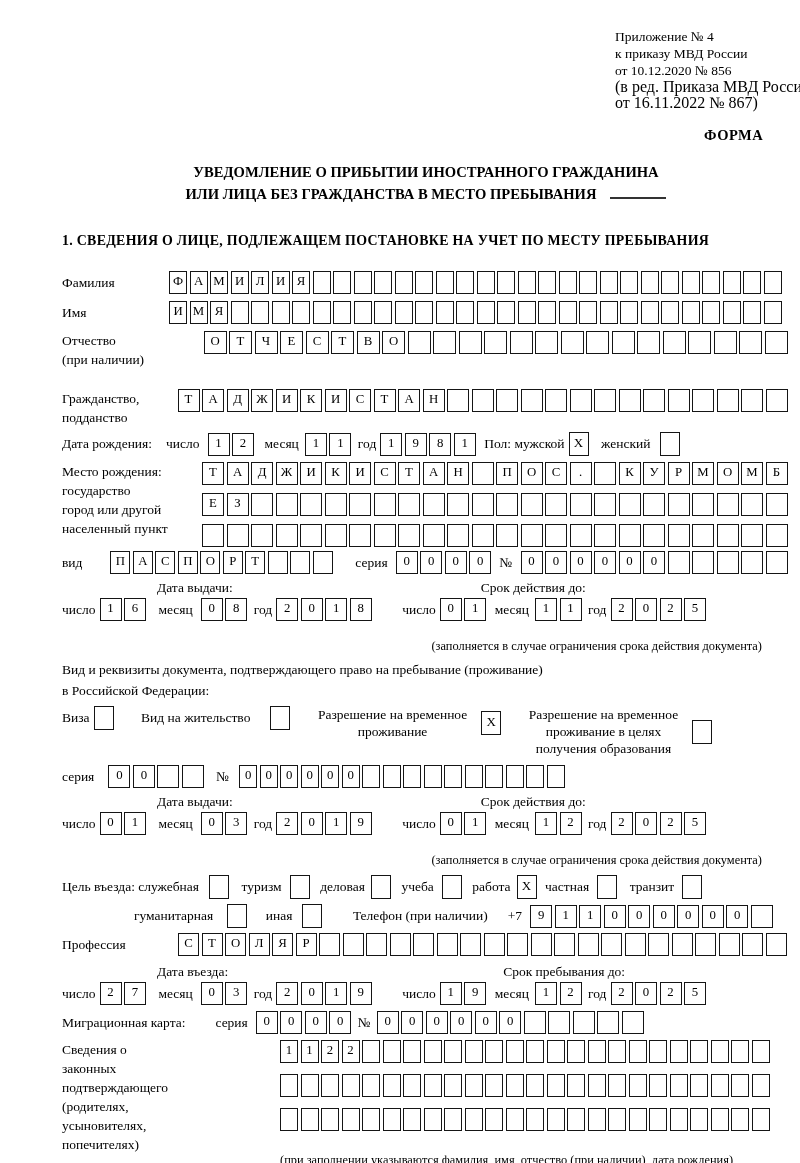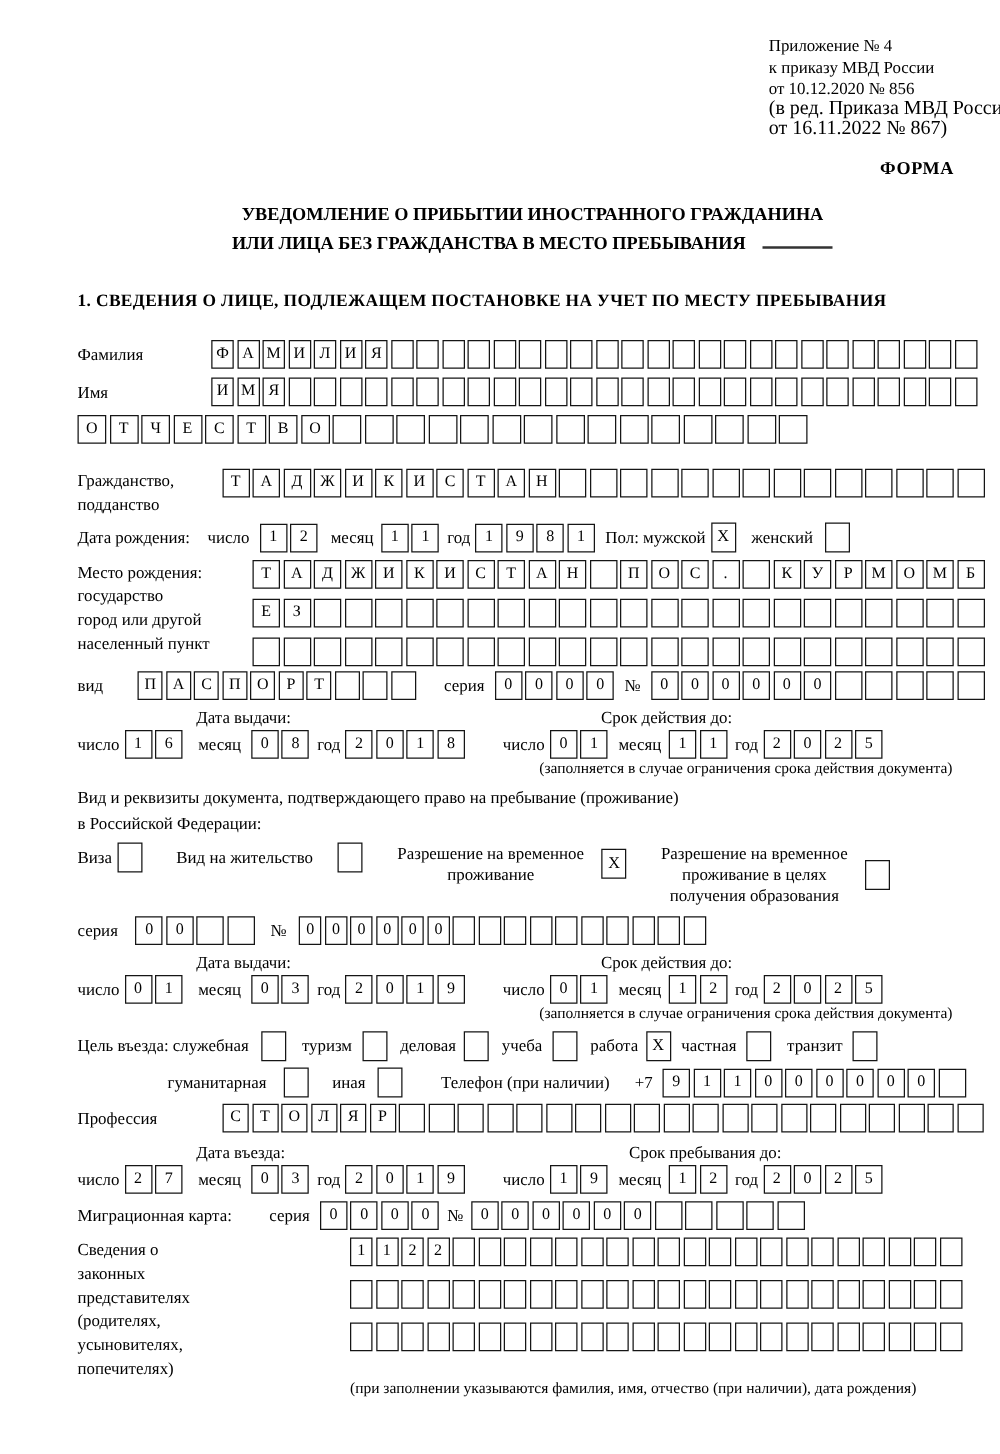--- a/index.html
+++ b/index.html
@@ -25,21 +25,21 @@
   .cb .cbox{width:20px;height:24px;font-size:13px;line-height:20px;}
   .w107{display:inline-block;width:107px;}
   .w120{display:inline-block;width:120px;}
   .w145{display:inline-block;width:145px;}
   .w116{display:inline-block;width:116px;}
   .ml4{margin-left:4px}.ml6{margin-left:6px}.ml8{margin-left:8px}.ml10{margin-left:10px}
   .ml14{margin-left:14px}.ml16{margin-left:16px}.ml20{margin-left:20px}.ml28{margin-left:28px}
   .ml30{margin-left:30px}.ml25{margin-left:25px}
   .center-b{margin-top:8px;text-align:center;font-weight:bold;font-size:13.6px;}
   .dhead{display:flex;margin-top:6px;font-size:13.5px;}
-  .note{margin-top:0;text-align:right;padding-right:28px;font-size:12.4px;}
+  .note{margin-top:18px;text-align:right;padding-right:28px;font-size:12.4px;}
   .stack{display:inline-block;text-align:center;line-height:17px;vertical-align:top;}
   .grow{display:flex;flex-direction:column;}
   .brow{margin-top:8px;display:flex;}
   .brow:first-child{margin-top:0;}
   .gnote{margin-top:6px;padding-left:165px;font-size:12.4px;white-space:nowrap;}
   .pair{display:flex;align-items:center;}
 </style>
 </head>
 <body>
 
@@ -128,20 +128,24 @@
         <span class="cbox"></span>
         <span class="cbox"></span>
         <span class="cbox"></span>
         <span class="cbox"></span>
         <span class="cbox"></span>
         <span class="cbox"></span>
       </span>
   </div>
 
   <div class="row rowt">
+    <span class="w145 lblcol">
+      <div>Отчество</div>
+      <div>(при наличии)</div>
+    </span>
     <span class="boxes bw23">
         <span class="cbox">О</span>
         <span class="cbox">Т</span>
         <span class="cbox">Ч</span>
         <span class="cbox">Е</span>
         <span class="cbox">С</span>
         <span class="cbox">Т</span>
         <span class="cbox">В</span>
         <span class="cbox">О</span>
         <span class="cbox"></span>
@@ -660,21 +664,21 @@
         <span class="cbox"></span>
         <span class="cbox"></span>
         <span class="cbox"></span>
       </span>
   </div>
 
   <div class="row rowt" style="margin-top:6px">
     <span class="lblcol" style="display:inline-block;width:218px">
       <div>Сведения о</div>
       <div>законных</div>
-      <div>представителях</div>
+      <div>подтверждающего</div>
       <div>(родителях,</div>
       <div>усыновителях,</div>
       <div>попечителях)</div>
     </span>
     <span class="grow">
       <span class="boxes brow">
           <span class="cbox">1</span>
           <span class="cbox">1</span>
           <span class="cbox">2</span>
           <span class="cbox">2</span>

